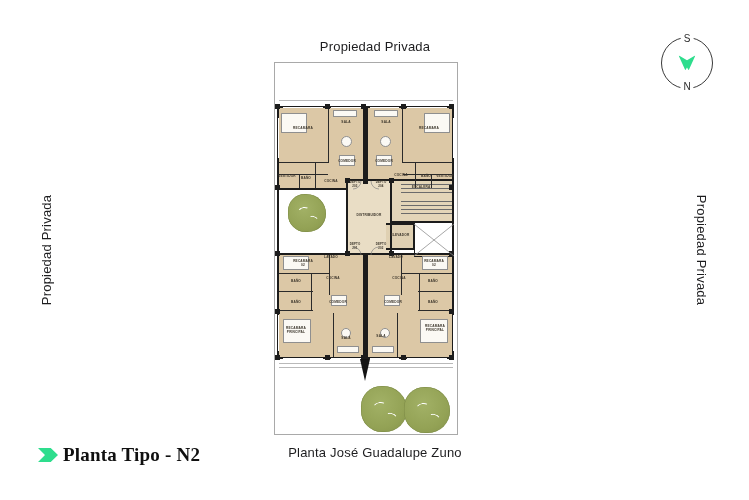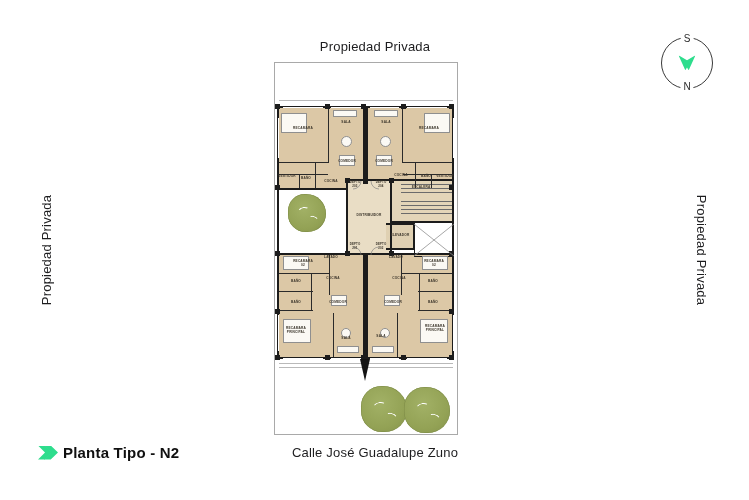--- a/index.html
+++ b/index.html
@@ -11,21 +11,21 @@
   .edge-left{left:46px;top:250px;transform:translate(-50%,-50%) rotate(-90deg);}
   .edge-right{left:701px;top:250px;transform:translate(-50%,-50%) rotate(90deg);}
   .edge-street{left:375px;top:452px;transform:translate(-50%,-50%);}
   
   .legend{position:absolute;left:38px;top:444px;display:flex;align-items:center;gap:7px;}
   .legend .chev-wrap{position:relative;width:18px;height:14px;}
   .chev{position:absolute;top:0;width:14px;height:14px;
         clip-path:polygon(0 0,48% 0,100% 50%,48% 100%,0 100%,50% 50%);}
   .chev.c1{left:0;}
   .chev.c2{left:6px;}
-  .legend-text{font-size:15px;font-weight:bold;letter-spacing:.2px;color:#101010;}
+  .legend-text{font-size:19px;font-weight:bold;letter-spacing:.2px;color:#101010;font-family:Liberation Serif, serif;}
   
   .compass{position:absolute;left:661px;top:37px;width:52px;height:52px;}
   .compass-circle{position:absolute;left:0;top:0;width:50px;height:50px;border:1.4px solid #3a3a3a;border-radius:50%;}
   .compass-letter{position:absolute;left:50%;transform:translateX(-50%);background:#fff;
                   font-size:10px;color:#2c2c2c;padding:0 3px;line-height:10px;}
   .compass-s{top:-4px;}
   .compass-n{bottom:-4px;}
   .compass-needle{position:absolute;left:50%;top:50%;width:17px;height:15px;
                   transform:translate(-50%,-52%);
                   clip-path:polygon(0 0,50% 34%,100% 0,60% 100%,50% 82%,40% 100%);}
@@ -50,21 +50,21 @@
   .furn{background:rgba(255,255,255,.88);border:.6px solid #8f8f8f;border-radius:.5px;}
   .furn.circle{border-radius:50%;}
   .plan svg{left:0;top:0;}
 </style>
 </head>
 <body>
 
 <div class="edge-label edge-top">Propiedad Privada</div>
 <div class="edge-label edge-left">Propiedad Privada</div>
 <div class="edge-label edge-right">Propiedad Privada</div>
-<div class="edge-label edge-street">Calle José Guadalupe Zuno</div>
+<div class="edge-label edge-street">Planta José Guadalupe Zuno</div>
 
 <div class="legend">
   <span class="chev-wrap">
     <span class="chev c1" style="background: rgb(46, 221, 141);"></span>
       <span class="chev c2" style="background: rgb(46, 221, 141);"></span>
   </span>
   <span class="legend-text">Planta Tipo - N2</span>
 </div>
 
 <div class="compass">

